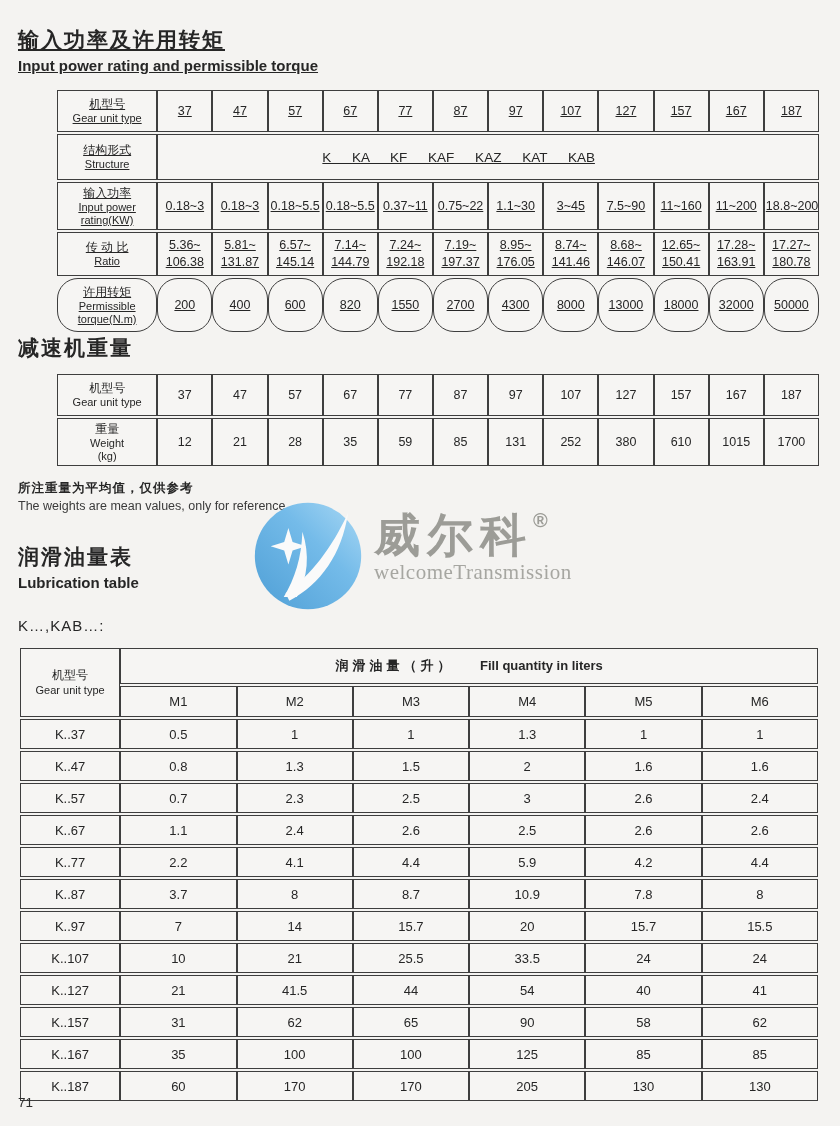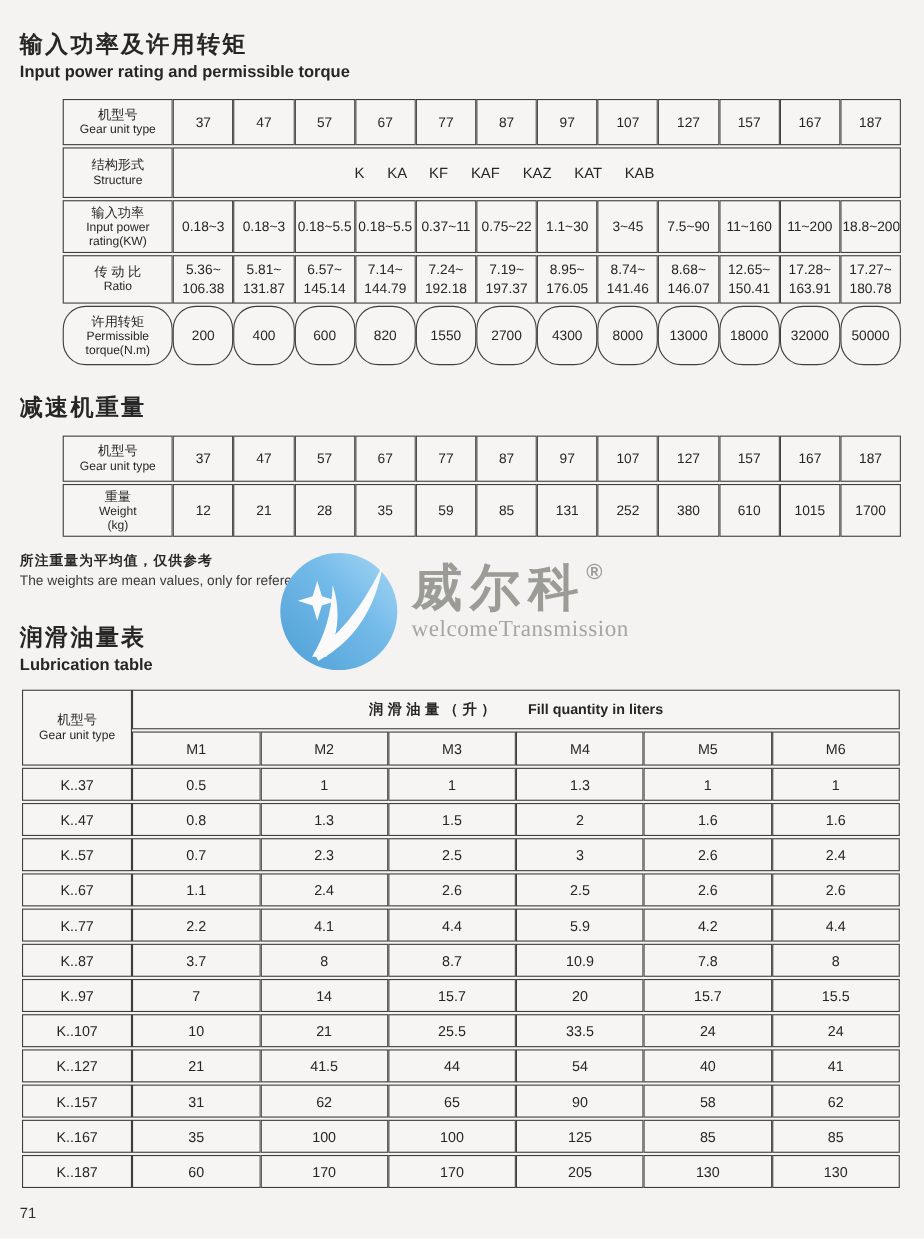--- a/index.html
+++ b/index.html
@@ -53,21 +53,21 @@
   .logo-en{font-family:"Liberation Serif","DejaVu Serif",serif; font-size:21px;
            color:#a6a6a1; margin-top:2px; letter-spacing:0.5px;}
   
   .pageno{position:absolute; left:18px; bottom:16px; font-size:13.5px; color:#2e2e2e;}
 </style>
 </head>
 <body>
 
 <div class="page">
 
-  <section style="padding-top:26px;">
+  <section style="padding-top:26px;text-decoration:underline;">
     <h1 class="zh-title">输入功率及许用转矩</h1>
     <h2 class="en-title">Input power rating and permissible torque</h2>
 
     <table class="t1">
       <colgroup>
         <col class="c-lbl">
           <col class="c-d">
           <col class="c-d">
           <col class="c-d">
           <col class="c-d">
@@ -221,21 +221,21 @@
 
             <td>32000</td>
 
             <td>50000</td>
 
         </tr>
       </tbody>
     </table>
   </section>
 
-  <section style="margin-top:22px;">
+  <section style="">
     <h1 class="zh-title">减速机重量</h1>
 
     <table class="t2">
       <colgroup>
         <col class="c-lbl">
           <col class="c-d">
           <col class="c-d">
           <col class="c-d">
           <col class="c-d">
         <col class="c-d">
@@ -334,20 +334,21 @@
     </svg>
     <div class="logo-text">
       <div class="logo-zh"><span>威尔科</span><span class="reg">®</span></div>
       <div class="logo-en">welcomeTransmission</div>
     </div>
   </div>
 
   <section class="lub-head">
     <h1 class="zh-title">润滑油量表</h1>
     <h2 class="en-title">Lubrication table</h2>
+    <p class="series-label">K…,KAB…:</p>
 
     <table class="t3">
       <colgroup>
         <col class="c-lbl">
           <col class="c-d">
           <col class="c-d">
           <col class="c-d">
         <col class="c-d">
           <col class="c-d">
           <col class="c-d">

